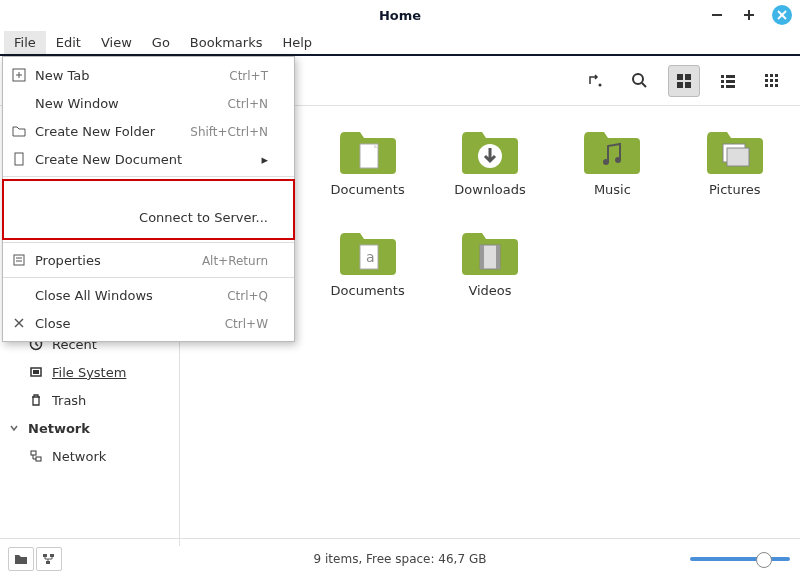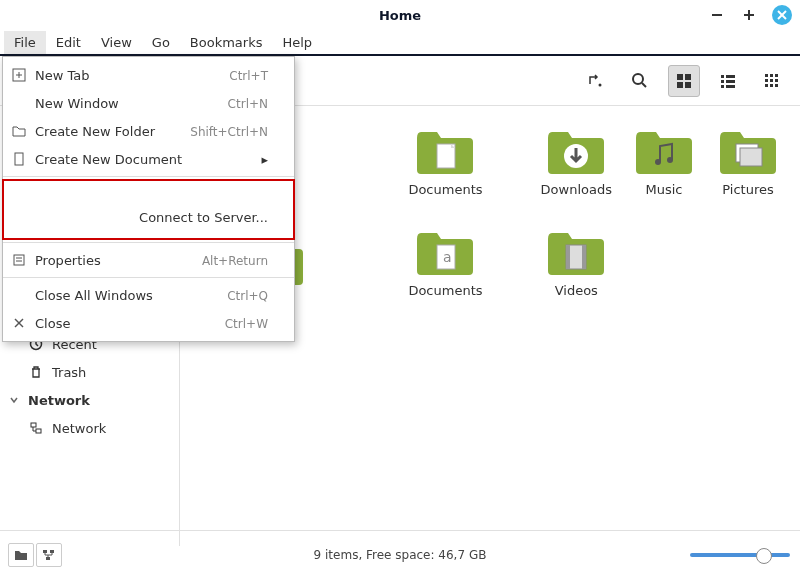--- a/index.html
+++ b/index.html
@@ -22,27 +22,27 @@
     
     .main { display: flex; height: 440px; }
     .sidebar { width: 180px; border-right: 1px solid #e0e0e0; padding-top: 6px; overflow: hidden; }
     .side-item { display: flex; align-items: center; gap: 8px; padding: 6px 10px; font-size: 13px; color: #333; cursor: pointer; }
     .side-icon { width: 16px; height: 16px; display: flex; align-items: center; justify-content: center; }
     .side-item.underline span.lbl { text-decoration: underline; }
     .side-group { display: flex; align-items: center; gap: 6px; padding: 6px 6px; font-size: 13px; font-weight: bold; color: #333; }
     .side-child { padding-left: 28px; }
     
     .content { flex: 1; padding: 20px; overflow: auto; }
-    .icon-grid { display: grid; grid-template-columns: repeat(2, 1fr); gap: 30px 20px; }
+    .icon-grid { display: grid; grid-template-columns: repeat(5, 1fr); gap: 30px 32px; }
     .folder-item { display: flex; flex-direction: column; align-items: center; gap: 6px; cursor: pointer; }
     .folder-icon { width: 64px; height: 50px; }
     .folder-label { font-size: 13px; color: #333; }
     .folder-row2 { margin-top: 10px; }
     
-    .statusbar { position: absolute; bottom: 0; left: 0; right: 0; height: 48px; border-top: 1px solid #e0e0e0; display: flex; align-items: center; padding: 0 8px; font-size: 12px; color: #444; }
+    .statusbar { position: absolute; bottom: 0; left: 0; right: 0; height: 40px; border-top: 1px solid #e0e0e0; display: flex; align-items: center; padding: 0 8px; font-size: 12px; color: #444; }
     .sb-left { display: flex; gap: 2px; }
     .sb-btn { width: 26px; height: 24px; border: 1px solid #ccc; display: flex; align-items: center; justify-content: center; cursor: pointer; border-radius: 2px; }
     .sb-text { position: absolute; left: 50%; transform: translateX(-50%); }
     .sb-slider { position: absolute; right: 10px; width: 100px; height: 4px; background: #4a90d9; border-radius: 2px; }
     .sb-slider::after { content: ''; position: absolute; right: 18px; top: -5px; width: 14px; height: 14px; background: #fff; border: 1px solid #888; border-radius: 50%; }
     
     .dropdown { position: absolute; top: 56px; left: 2px; width: 293px; background: #fff; border: 1px solid #bbb; box-shadow: 2px 3px 8px rgba(0,0,0,0.25); z-index: 100; padding: 4px 0; }
     .dd-item { display: flex; align-items: flex-end; padding: 6px 26px 6px 8px; font-size: 13px; color: #333; cursor: pointer; gap: 8px; }
     .dd-label { flex: 1; }
     .dd-accel { color: #888; font-size: 12px; }
@@ -150,20 +150,29 @@
     </div>
     <div class="side-item side-child">
       <span class="side-icon">
           <svg width="14" height="14">
             <circle cx="7" cy="7" r="5.5" stroke="#333" stroke-width="1.5" fill="none"></circle>
             <path d="M7 4 L7 7 L9 9" stroke="#333" stroke-width="1.5" fill="none"></path>
           </svg>
         </span>
       <span class="lbl">Recent</span>
     </div>
+    <div class="side-item side-child underline">
+      <span class="side-icon">
+          <svg width="14" height="14">
+            <rect x="2" y="3" width="10" height="8" stroke="#333" stroke-width="1.5" fill="none"></rect>
+            <rect x="4" y="5" width="6" height="4" fill="#333"></rect>
+          </svg>
+        </span>
+      <span class="lbl">File System</span>
+    </div>
     <div class="side-item side-child">
       <span class="side-icon">
           <svg width="14" height="14">
             <path d="M3 4 L11 4 M5 4 L5 2 L9 2 L9 4 M4 4 L4 12 L10 12 L10 4" stroke="#333" stroke-width="1.3" fill="none"></path>
           </svg>
         </span>
       <span class="lbl">Trash</span>
     </div>
     <div class="side-group">
       <span class="side-icon">

